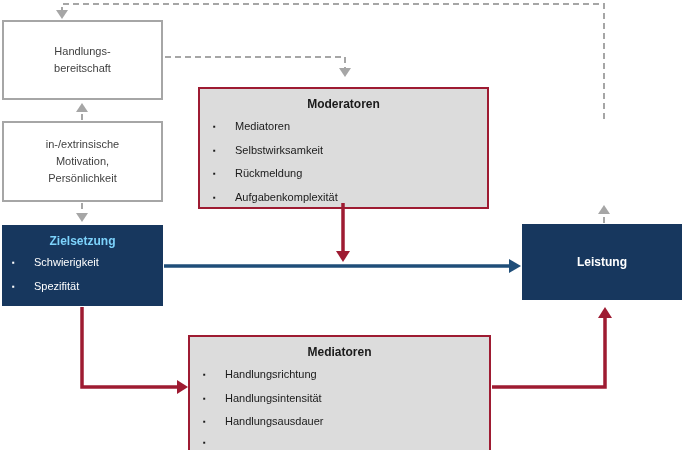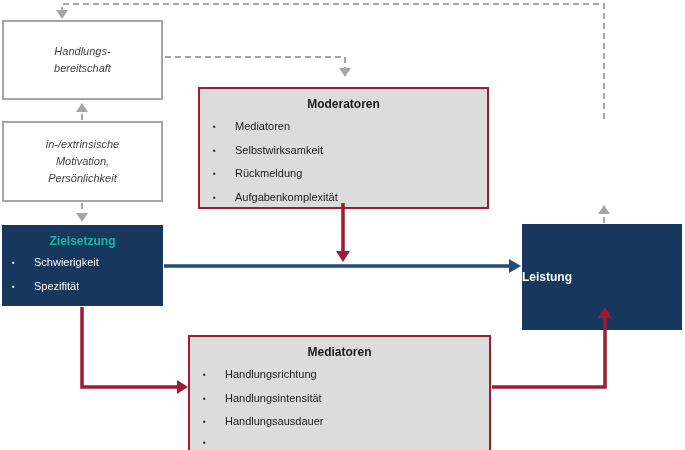--- a/index.html
+++ b/index.html
@@ -10,45 +10,45 @@
   .stage { position: absolute; left: 0; top: 0; width: 685px; height: 450px; }
   .arrow-layer { position: absolute; left: 0; top: 0; z-index: 2; pointer-events: none; }
 
   .box { position: absolute; box-sizing: border-box; z-index: 1; }
 
   .box-white {
     background: #ffffff; border: 2px solid #a6a6a6; color: #3f3f3f;
     display: flex; align-items: center; justify-content: center; text-align: center;
     font-size: 11px; line-height: 1.55;
   }
-  .box-white .lbl { white-space: pre-line; font-style: italic; }
+  .box-white .lbl { white-space: pre-line; }
 
   .box-navy { background: #17375e; color: #ffffff; }
 
   .panel { background: #dcdcdc; border: 2.5px solid #9e1b32; color: #1a1a1a; margin-top: 7px; }
 
   .panel-title {
     text-align: center; font-weight: bold; font-size: 12px; padding-top: 8px; color: #1a1a1a;
   }
   .navy-title {
-    text-align: center; font-weight: bold; font-size: 12px; padding-top: 9px; color: #14b8a6;
+    text-align: center; font-weight: bold; font-size: 12px; padding-top: 9px; color: #7dd3fc;
   }
   ul.items { list-style: none; margin: 9px 0 0 0; padding: 0; }
   .panel ul.items { padding-left: 13px; }
   .box-navy ul.items { padding-left: 10px; margin-top: 8px; }
   ul.items li { display: flex; align-items: baseline; font-size: 11px; height: 23.5px; }
   .bullet { font-size: 8px; width: 22px; flex: none; position: relative; top: -1px; }
 
   #box-handlungsbereitschaft { left: 2px; top: 20px; width: 161px; height: 80px; }
   #box-motivation            { left: 2px; top: 121px; width: 161px; height: 81px; }
   #box-zielsetzung           { left: 2px; top: 225px; width: 161px; height: 81px; }
   #box-moderatoren           { left: 198px; top: 80px;  width: 291px; height: 122px; }
   #box-mediatoren            { left: 188px; top: 328px; width: 303px; height: 118px; }
-  #box-leistung              { left: 522px; top: 224px; width: 160px; height: 106px;
-                               display: flex; align-items: center; 
+  #box-leistung              { left: 522px; top: 224px; width: 160px; height: 76px;
+                               display: flex; align-items: center; justify-content: center;
                                font-weight: bold; font-size: 12px; }
   #box-zufriedenheit         { left: 522px; top: 120px; width: 161px; height: 84px; }
 </style>
 </head>
 <body>
 
 <div class="stage">
 
   <div class="box box-white" id="box-handlungsbereitschaft">
     <span class="lbl">Handlungs-

